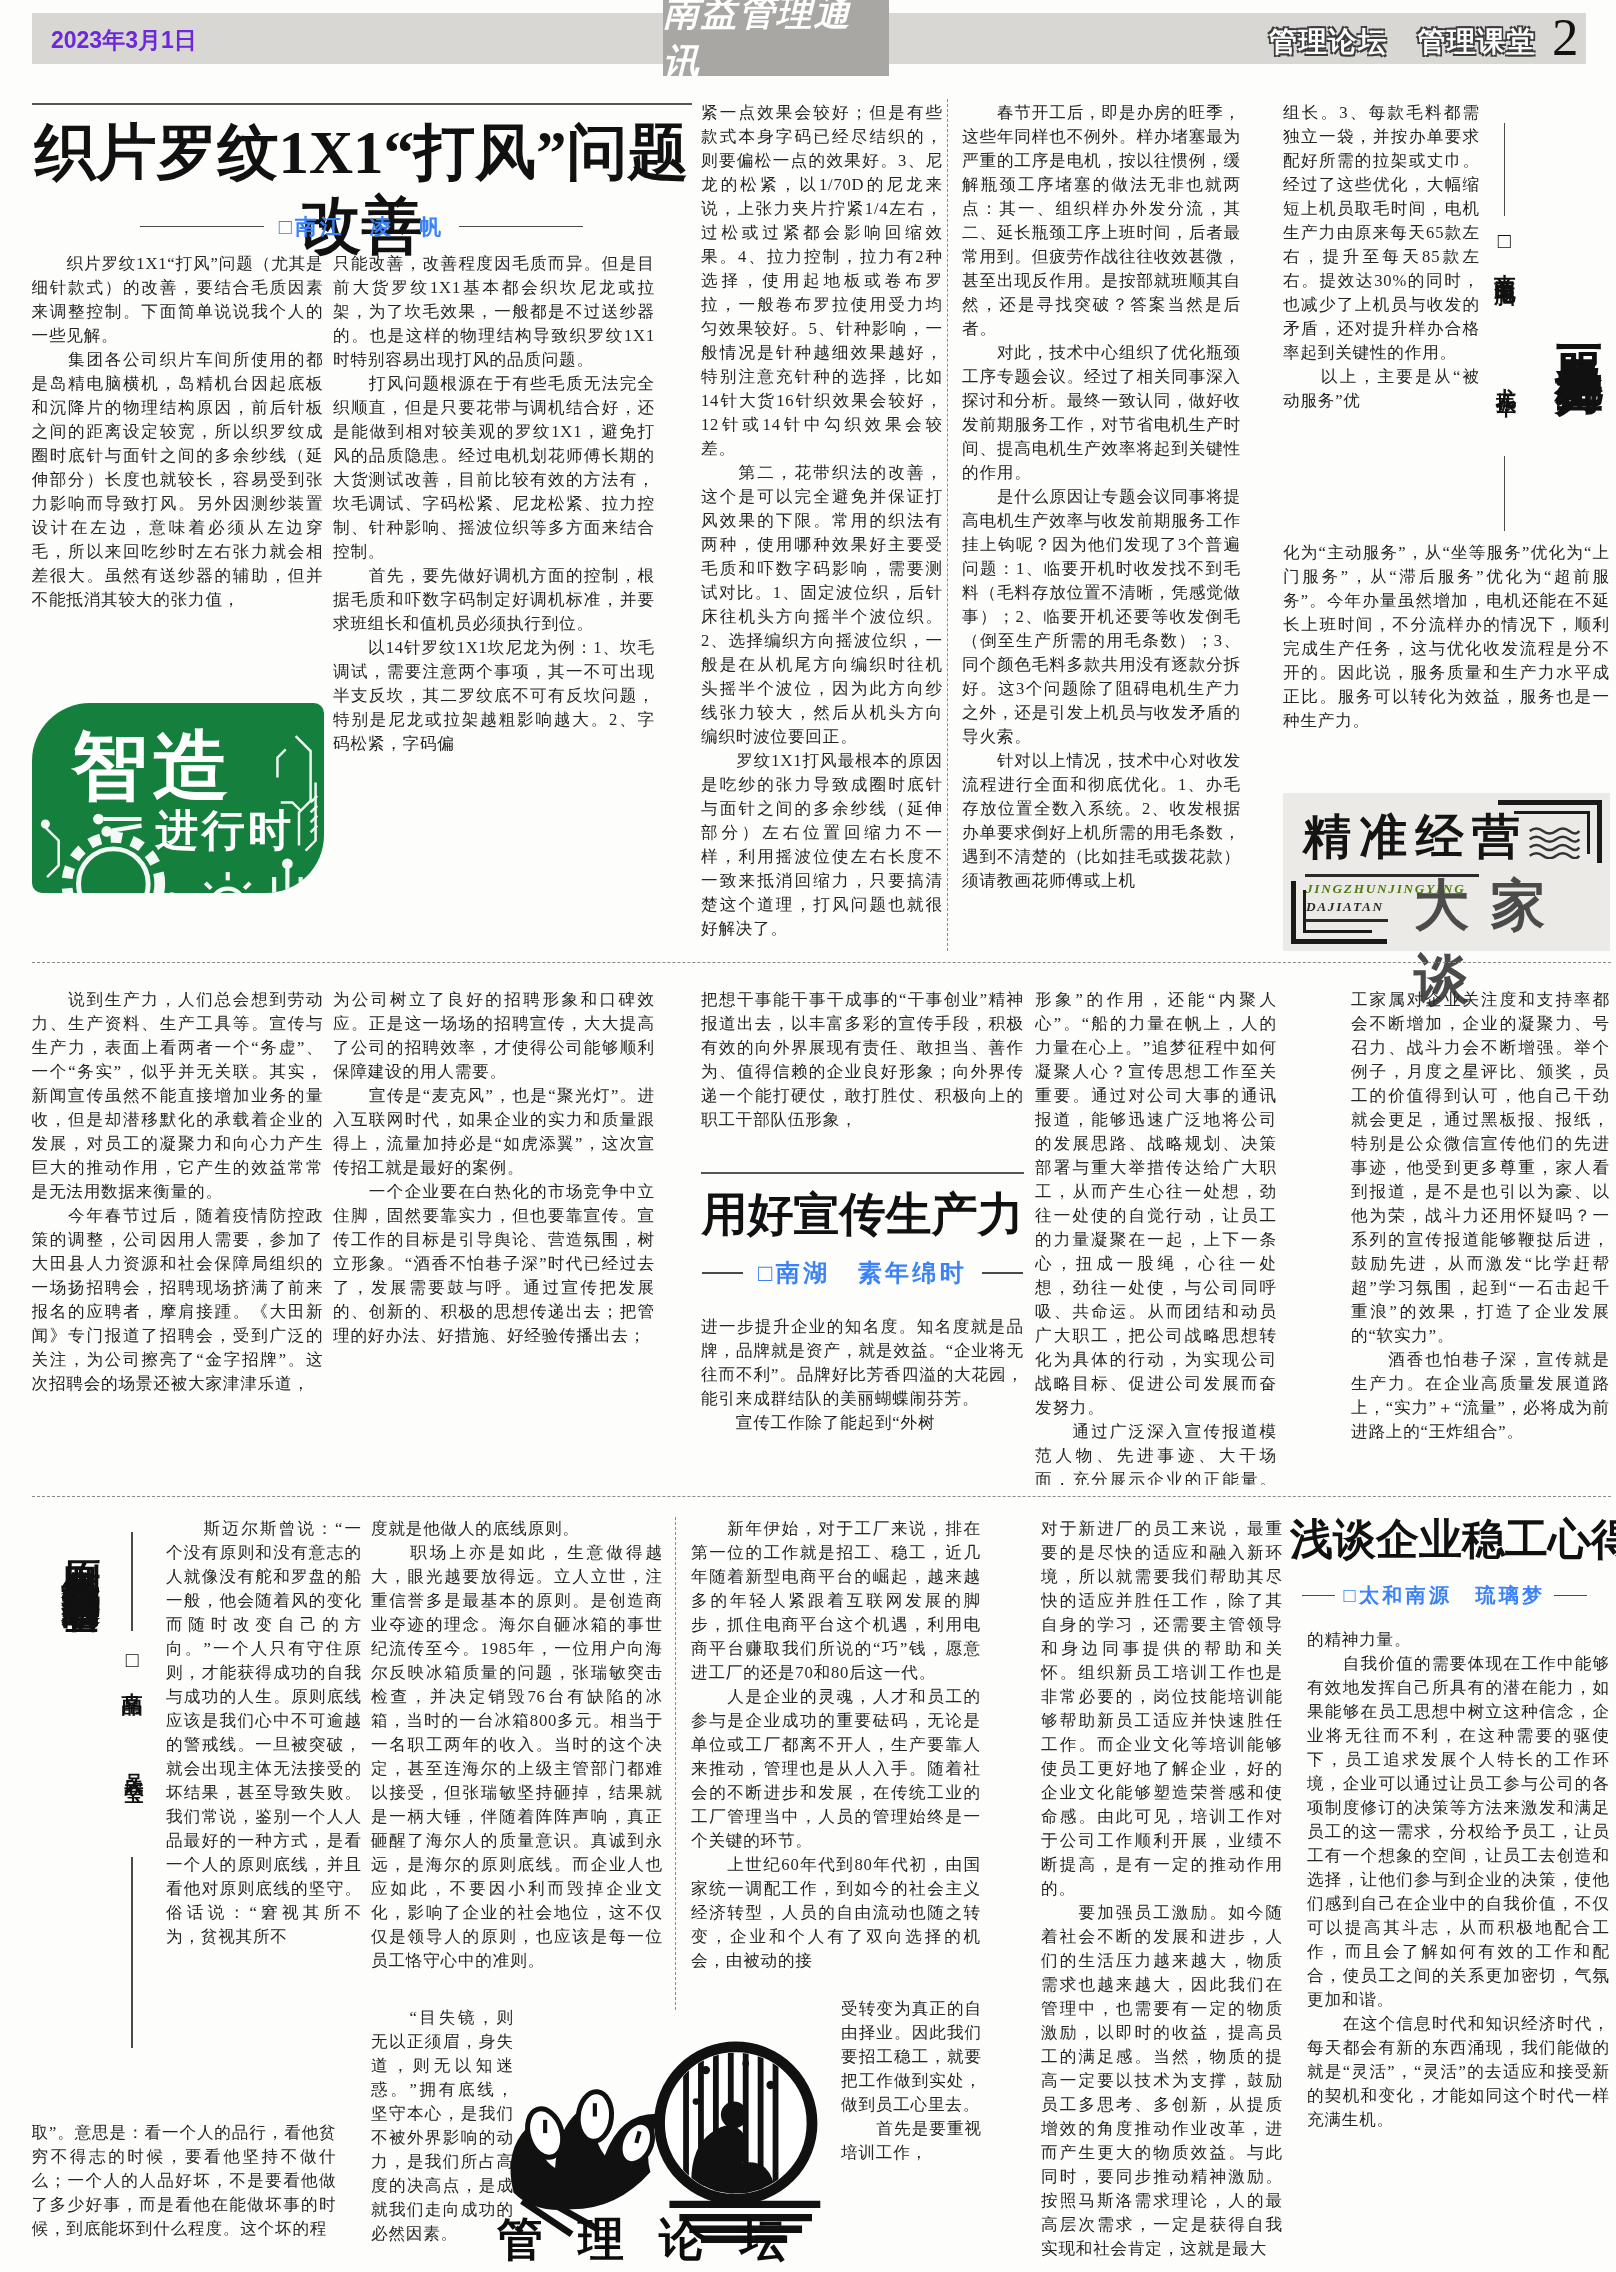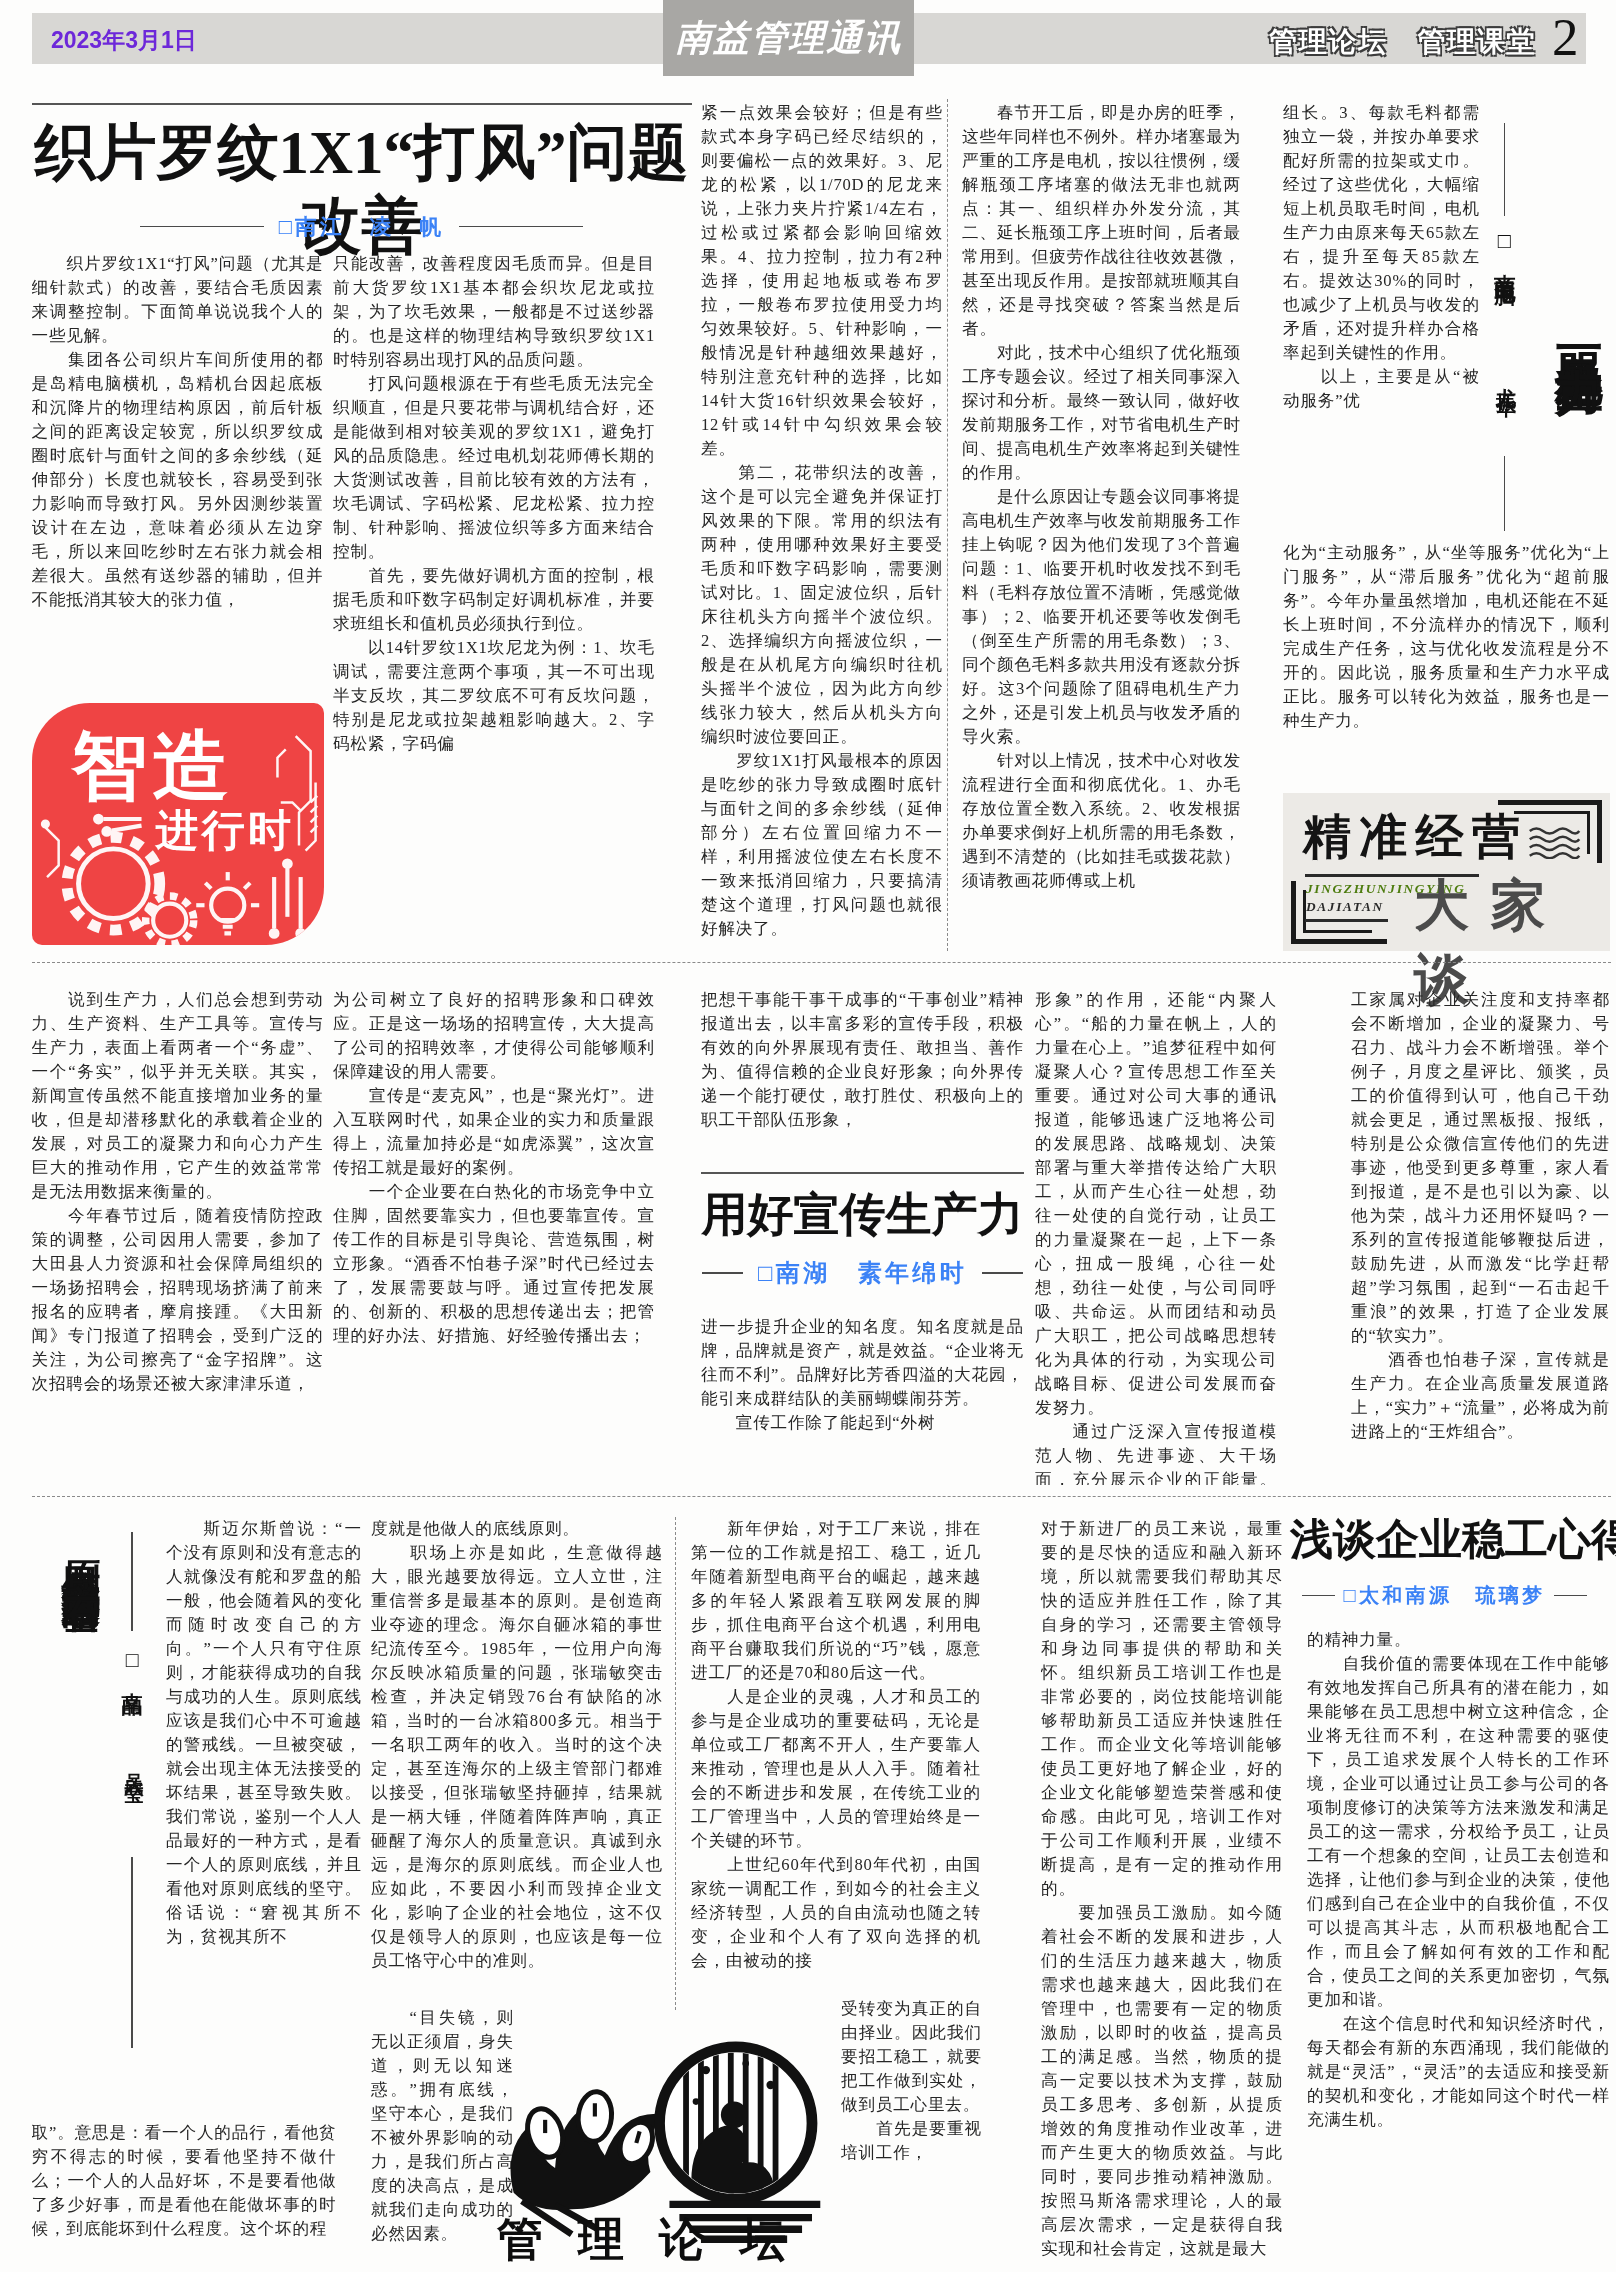--- a/index.html
+++ b/index.html
@@ -19,21 +19,21 @@
   .outline{color:#fff;text-shadow:-1.7px -1.7px 0 #3c3c3c,1.7px -1.7px 0 #3c3c3c,-1.7px 1.7px 0 #3c3c3c,1.7px 1.7px 0 #3c3c3c;}
   .sans{font-family:"Liberation Sans",sans-serif;}
 </style>
 </head>
 <body>
 
 <div id="page">
 
   <div class="abs" style="left:31.5px;top:13.3px;width:1554px;height:51px;background:#d8d7d4;"></div>
   <div class="abs sans" style="left:51px;top:25px;font-size:23px;font-weight:700;color:#6d28d9;">2023年3月1日</div>
-  <div class="abs" style="left:663px;top:0;width:251px;height:76px;background:#a8a7a4;display:flex;align-items:center;justify-content:center;">
+  <div class="abs" style="left:663px;top:0;width:226px;height:76px;background:#a8a7a4;display:flex;align-items:center;justify-content:center;">
     <span style="color:#fff;font-size:36px;font-weight:700;font-style:italic;letter-spacing:1.7px;">南益管理通讯</span>
   </div>
   <div class="abs outline" style="left:1269px;top:23px;font-size:28px;font-weight:900;letter-spacing:1.7px;">管理论坛　管理课堂</div>
   <div class="abs" style="left:1552px;top:6.6px;font-size:53px;font-weight:400;color:#111;">2</div>
 
   <div class="abs" style="left:31.5px;top:103px;width:660px;height:1.7px;background:#555;"></div>
   <div class="abs headline" style="left:31.5px;top:116px;width:660px;font-size:61px;line-height:1.2;">织片罗纹1X1“打风”问题改善</div>
   <div class="abs byline-row" style="left:31.5px;top:212px;width:660px;">
     <span class="bl-line"></span>
     <span class="byline-text">□南江　凌　帆</span>
@@ -42,21 +42,21 @@
   <div class="abs coltext" style="left:31.5px;top:252px;width:292px;height:448px;">　　织片罗纹1X1“打风”问题（尤其是细针款式）的改善，要结合毛质因素来调整控制。下面简单说说我个人的一些见解。
 　　集团各公司织片车间所使用的都是岛精电脑横机，岛精机台因起底板和沉降片的物理结构原因，前后针板之间的距离设定较宽，所以织罗纹成圈时底针与面针之间的多余纱线（延伸部分）长度也就较长，容易受到张力影响而导致打风。另外因测纱装置设计在左边，意味着必须从左边穿毛，所以来回吃纱时左右张力就会相差很大。虽然有送纱器的辅助，但并不能抵消其较大的张力值，</div>
   <div class="abs coltext" style="left:333px;top:252px;width:322px;height:698px;">只能改善，改善程度因毛质而异。但是目前大货罗纹1X1基本都会织坎尼龙或拉架，为了坎毛效果，一般都是不过送纱器的。也是这样的物理结构导致织罗纹1X1时特别容易出现打风的品质问题。
 　　打风问题根源在于有些毛质无法完全织顺直，但是只要花带与调机结合好，还是能做到相对较美观的罗纹1X1，避免打风的品质隐患。经过电机划花师傅长期的大货测试改善，目前比较有效的方法有，坎毛调试、字码松紧、尼龙松紧、拉力控制、针种影响、摇波位织等多方面来结合控制。
 　　首先，要先做好调机方面的控制，根据毛质和吓数字码制定好调机标准，并要求班组长和值机员必须执行到位。
 　　以14针罗纹1X1坎尼龙为例：1、坎毛调试，需要注意两个事项，其一不可出现半支反坎，其二罗纹底不可有反坎问题，特别是尼龙或拉架越粗影响越大。2、字码松紧，字码偏</div>
   <div class="abs coltext" style="left:701px;top:101px;width:242px;height:851px;">紧一点效果会较好；但是有些款式本身字码已经尽结织的，则要偏松一点的效果好。3、尼龙的松紧，以1/70D的尼龙来说，上张力夹片拧紧1/4左右，过松或过紧都会影响回缩效果。4、拉力控制，拉力有2种选择，使用起地板或卷布罗拉，一般卷布罗拉使用受力均匀效果较好。5、针种影响，一般情况是针种越细效果越好，特别注意充针种的选择，比如14针大货16针织效果会较好，12针或14针中勾织效果会较差。
 　　第二，花带织法的改善，这个是可以完全避免并保证打风效果的下限。常用的织法有两种，使用哪种效果好主要受毛质和吓数字码影响，需要测试对比。1、固定波位织，后针床往机头方向摇半个波位织。2、选择编织方向摇波位织，一般是在从机尾方向编织时往机头摇半个波位，因为此方向纱线张力较大，然后从机头方向编织时波位要回正。
 　　罗纹1X1打风最根本的原因是吃纱的张力导致成圈时底针与面针之间的多余纱线（延伸部分）左右位置回缩力不一样，利用摇波位使左右长度不一致来抵消回缩力，只要搞清楚这个道理，打风问题也就很好解决了。</div>
 
-  <div class="abs" style="left:31.5px;top:703px;width:292px;height:242px;background:#ef4444;border-radius:58px 10px 58px 10px;overflow:hidden;">
+  <div class="abs" style="left:31.5px;top:703px;width:292px;height:190px;background:#15803d;border-radius:58px 10px 58px 10px;overflow:hidden;">
     <div class="abs sans" style="left:40px;top:13.3px;font-size:76px;font-weight:900;color:#fff;letter-spacing:5px;">智造</div>
     <div class="abs sans" style="left:124px;top:99px;font-size:43px;font-weight:900;color:#fff;letter-spacing:3.3px;">进行时</div>
     <svg class="abs" width="292" height="242" viewBox="0 0 352 292" style="left:0;top:0;">
       <g stroke="#fff" fill="none" stroke-width="4" opacity="0.95">
 
         <g stroke-width="5">
           <line x1="86" y1="140" x2="132" y2="140"></line>
             <circle cx="80" cy="140" r="4" fill="#fff"></circle>
           <line x1="96" y1="154" x2="132" y2="148"></line>
             <circle cx="90" cy="155" r="4" fill="#fff"></circle>

